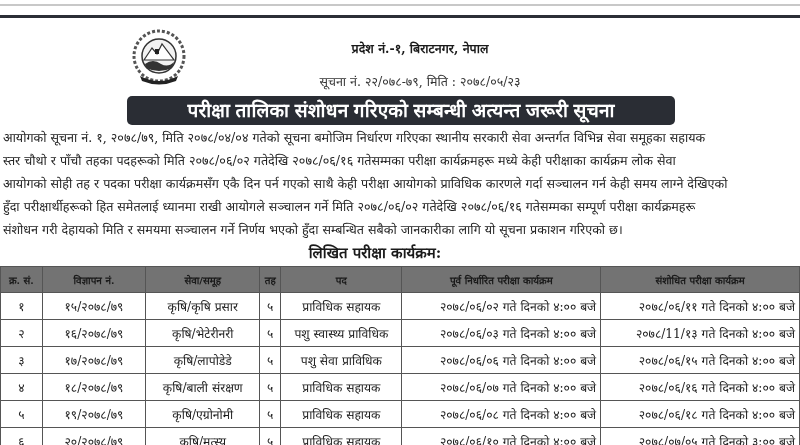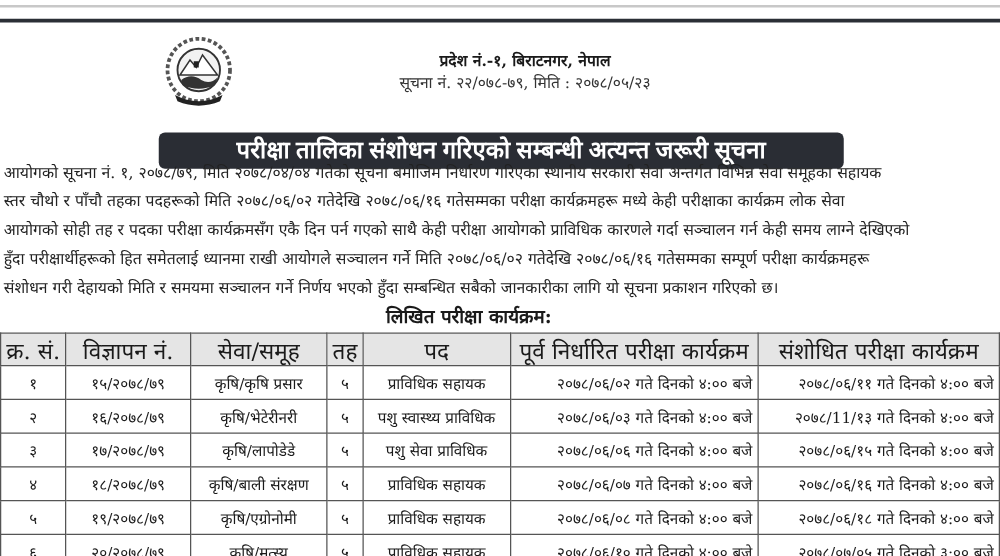--- a/index.html
+++ b/index.html
@@ -3,28 +3,28 @@
 <meta charset="utf-8">
 <style>
   html, body { margin:0; padding:0; background:#ffffff; }
   body { width:800px; height:445px; overflow:hidden; position:relative; font-family:"DejaVu Serif", serif; color:#1a1a1a; }
   .topline1 { position:absolute; left:0; top:4px; width:800px; height:2px; background:#c8c8c8; }
   .topline2 { position:absolute; left:0; top:15px; width:800px; height:3px; background:#2b2f36; }
   .emblem { position:absolute; left:128px; top:26px; width:62px; height:62px; }
   .header-block { position:absolute; left:240px; top:24px; width:360px; text-align:center; }
   .org-title { font-size:25px; font-weight:bold; line-height:30px; color:#1e1e1e; }
   .org-sub { font-size:12.5px; font-weight:bold; line-height:17px;margin-top:16px; }
-  .notice-ref { font-size:12.5px; line-height:17px; color:#333; }
-  .banner { position:absolute; left:127px; top:106px; width:548px; height:29px; background:#2a2d34; border-radius:5px; color:#fff; font-size:19px; font-weight:bold; text-align:center; line-height:29px; font-family:Liberation Serif, serif; letter-spacing:0.2px; }
+  .notice-ref { font-size:12.5px; line-height:17px; color:#333;margin-top:16px; }
+  .banner { position:absolute; left:127px; top:96px; width:548px; height:29px; background:#2a2d34; border-radius:5px; color:#fff; font-size:19px; font-weight:bold; text-align:center; line-height:29px; font-family:Liberation Sans, sans-serif; letter-spacing:0.2px; }
   .para { position:absolute; left:3px; top:126px; width:820px; font-size:12.6px; line-height:23px; color:#222; white-space:nowrap; }
   .para div { height:23px; }
   .subhead { position:absolute; left:0; top:242px; width:750px; text-align:center; font-size:15px; font-weight:bold; line-height:22px; }
   table { position:absolute; left:0; top:266px; border-collapse:collapse; font-size:12.2px; table-layout:fixed; }
   th, td { border:1.5px solid #555; padding:0 4px; height:26px; white-space:nowrap; overflow:hidden; }
-  th { background:#e5e5e5; font-weight:normal; text-align:center; font-size:18px; height:25px; }
+  th { background:#737373; font-weight:bold; text-align:center; font-size:10px; height:25px; }
   td.c { text-align:center; }
   td.l { text-align:center; }
   td.r { text-align:right;margin-left:16px; }
 </style>
 </head>
 <body>
 
 <div class="topline1"></div>
 <div class="topline2"></div>
 

